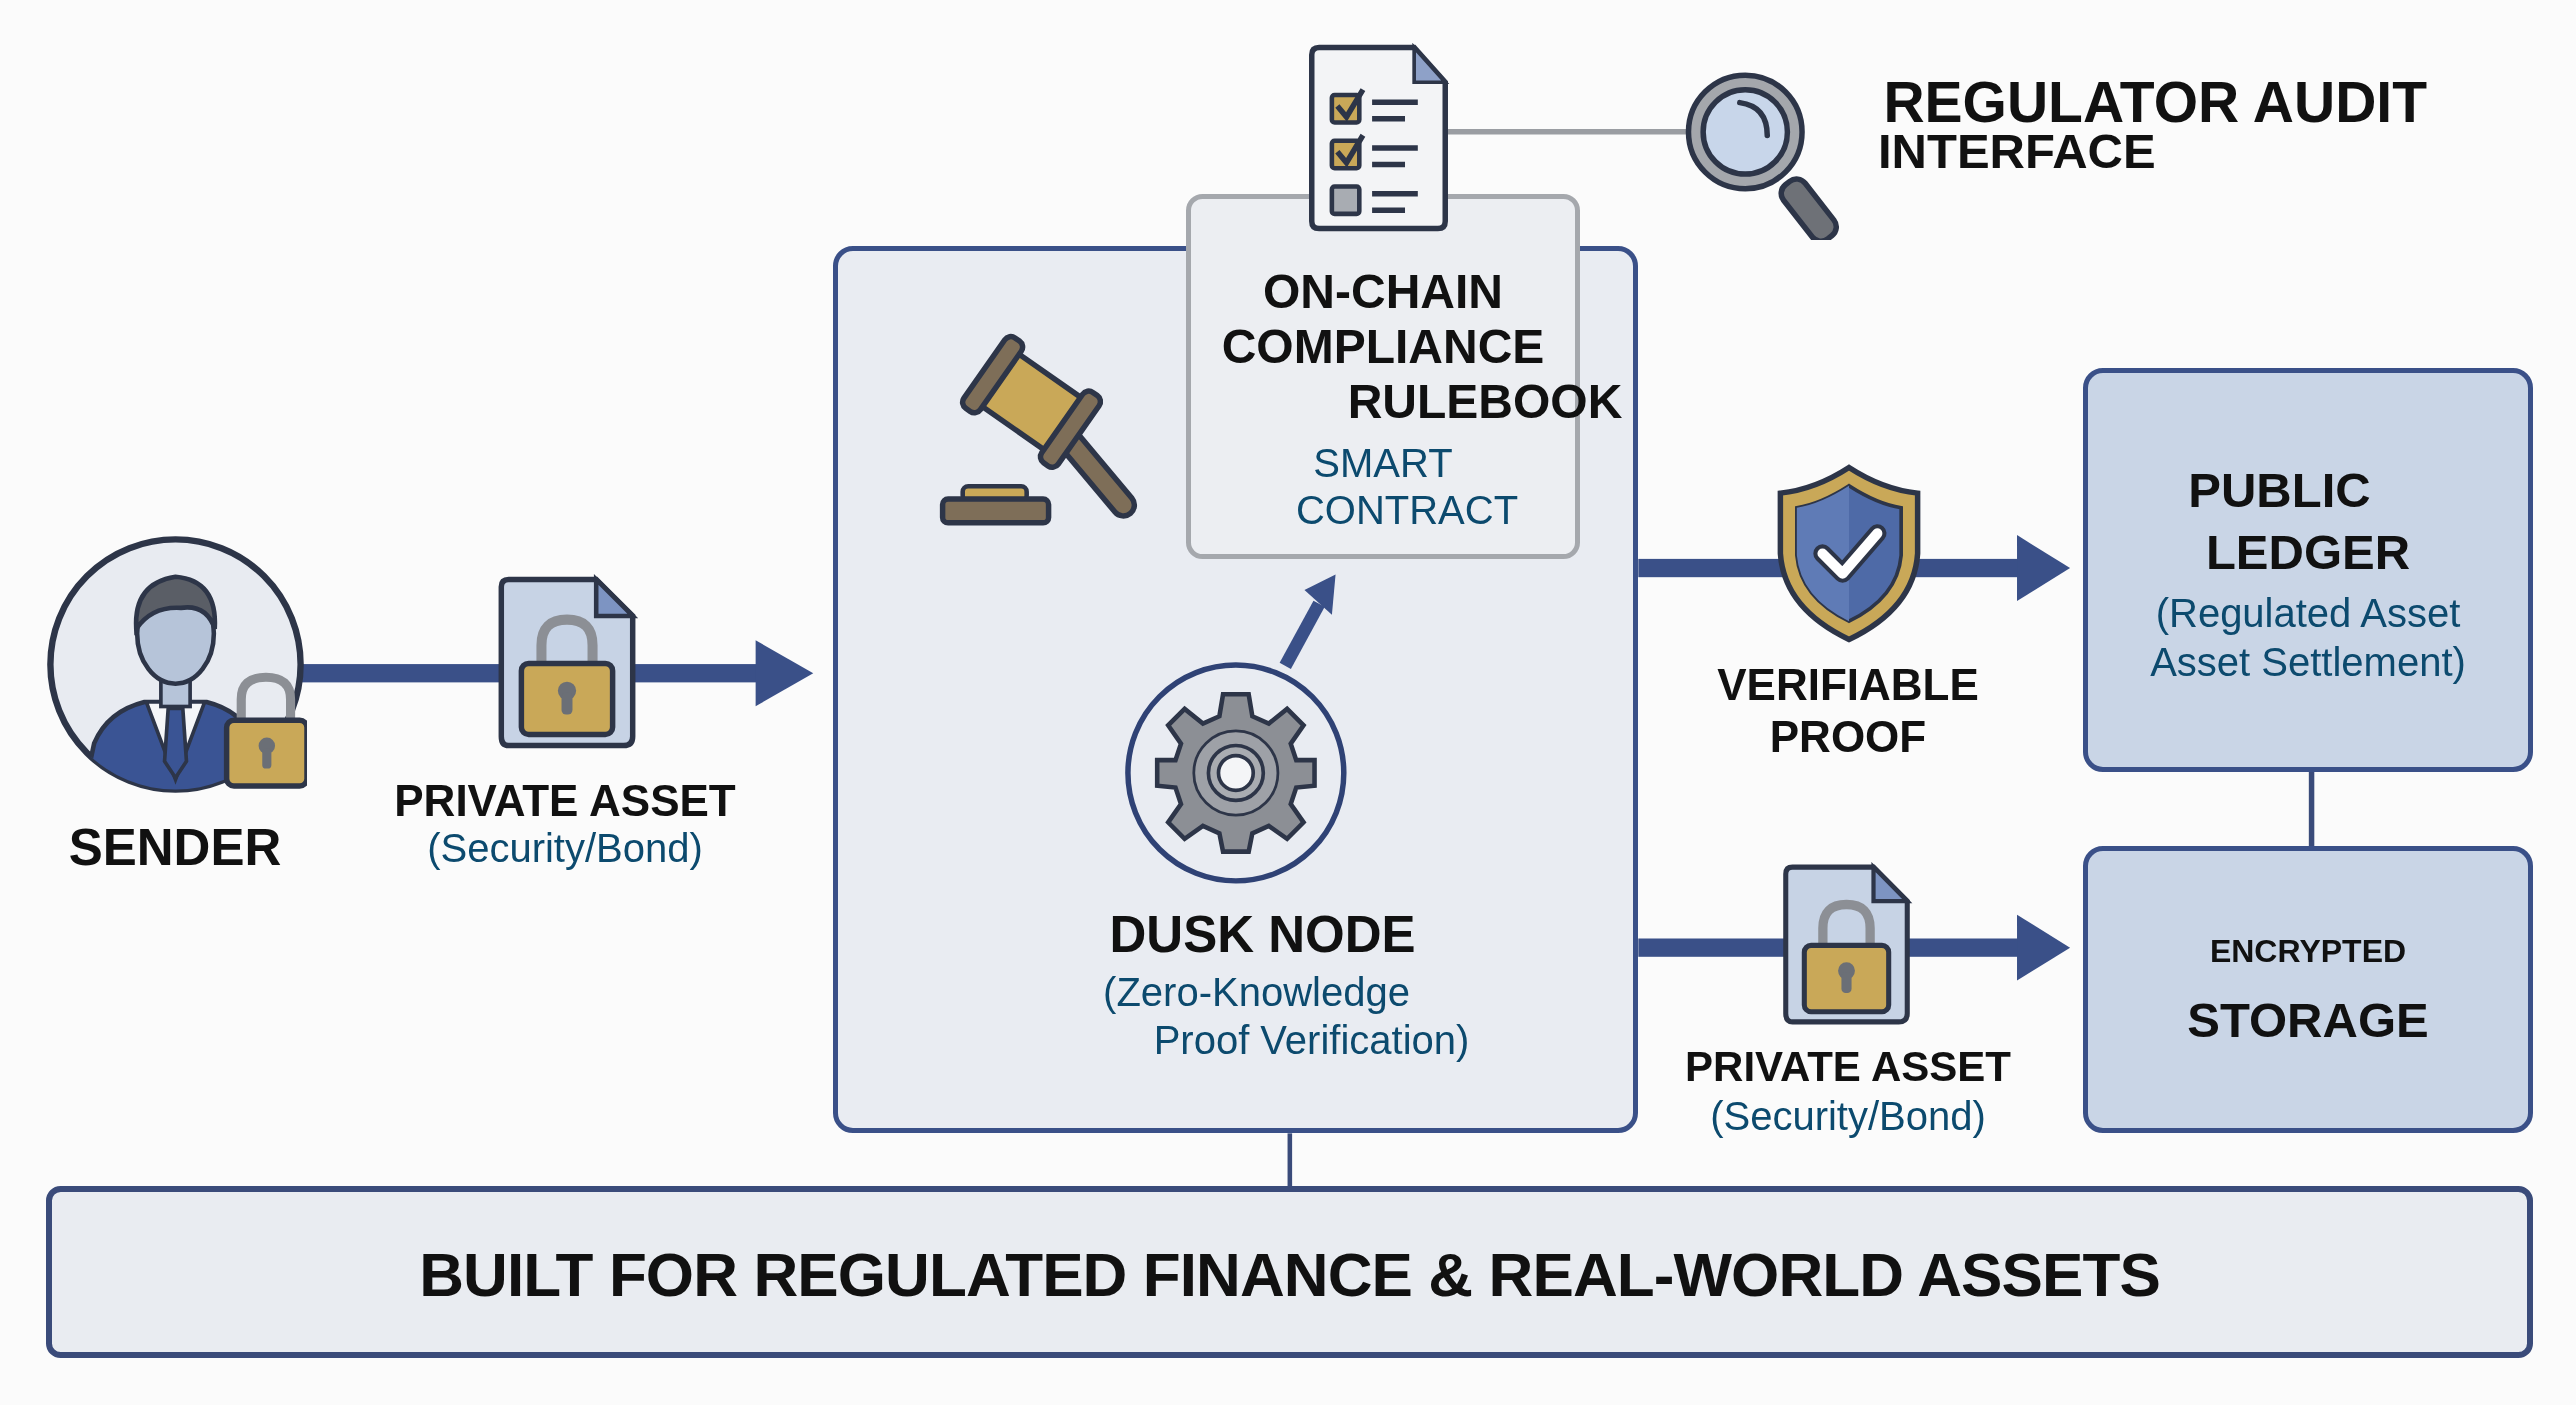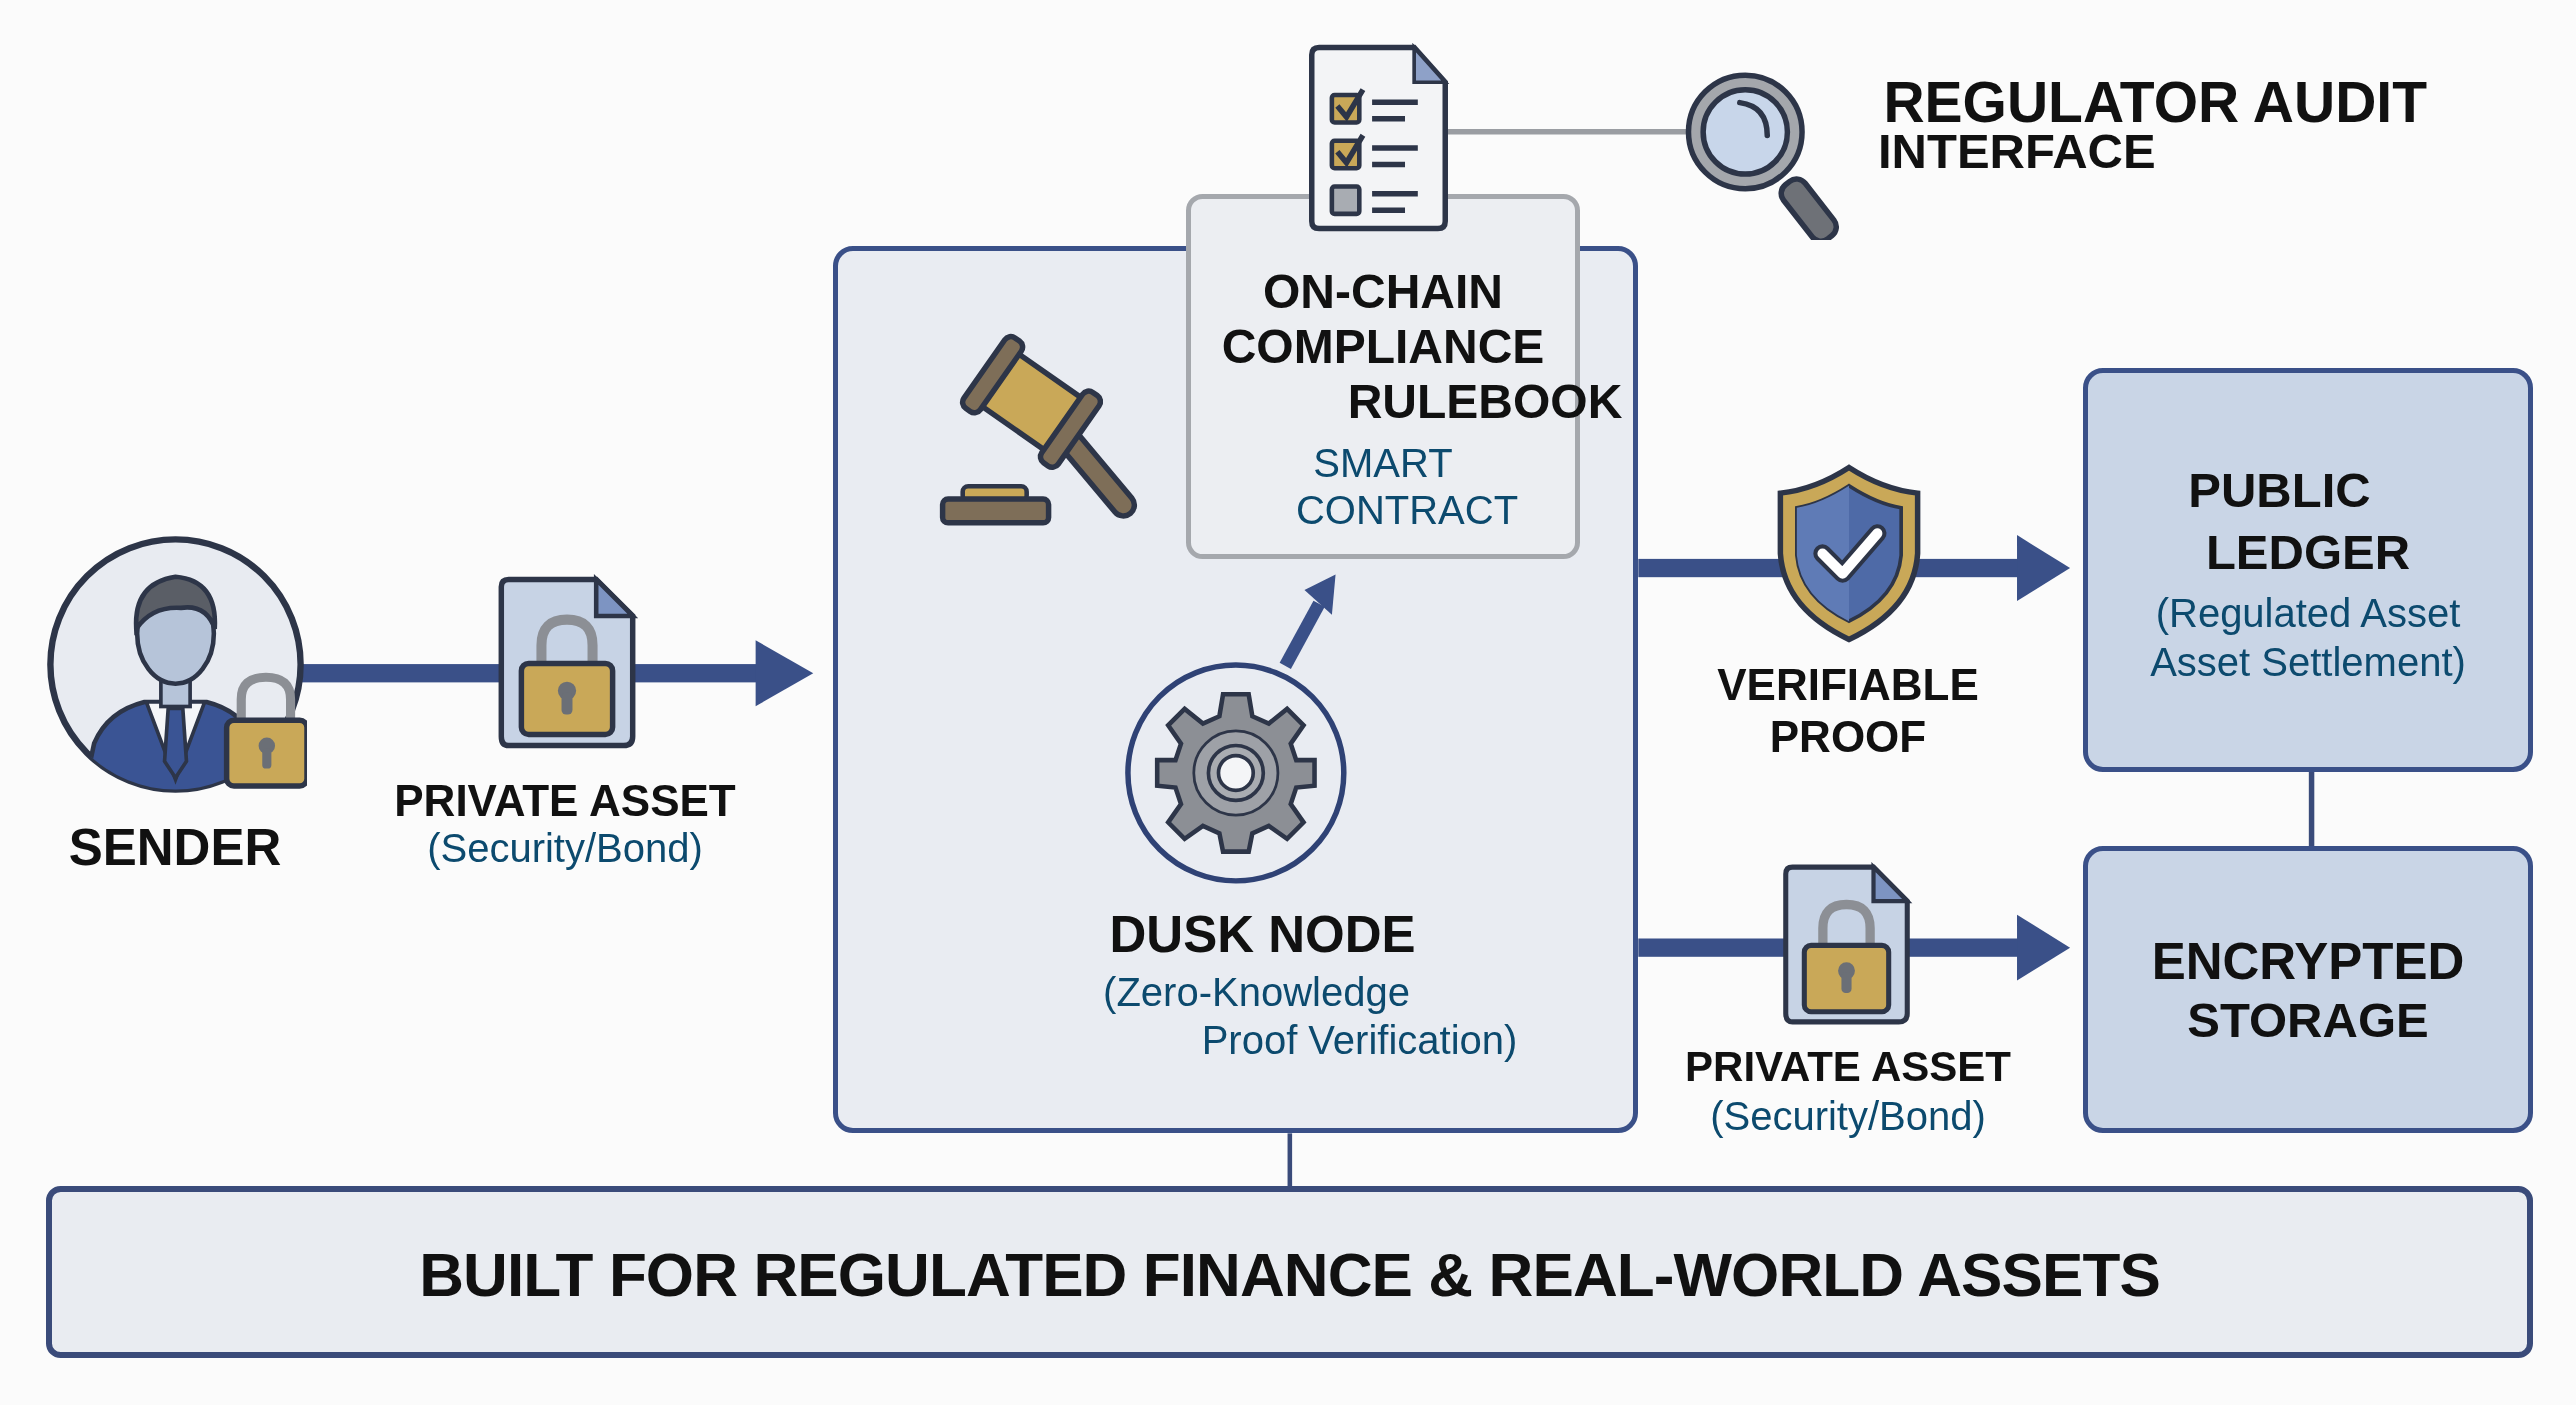--- a/index.html
+++ b/index.html
@@ -140,21 +140,21 @@
   <g transform="translate(1351 845)">
     <path d="M-14,-86 L14,-86 L18,-62 L36,-54 L56,-70 L74,-52 L60,-32 L66,-14 L86,-14 L86,14 L66,16 L60,34 L74,54 L56,72 L36,58 L18,66 L14,86 L-14,86 L-18,66 L-36,58 L-56,72 L-74,54 L-60,34 L-66,16 L-86,14 L-86,-14 L-66,-14 L-60,-32 L-74,-52 L-56,-70 L-36,-54 L-18,-62 Z" fill="#8c8f95" stroke="#2d3548" stroke-width="5"></path>
     <circle r="46" fill="#9ea1a7" stroke="#2d3548" stroke-width="3"></circle>
     <circle r="30" fill="#a9acb1" stroke="#2d3548" stroke-width="4"></circle>
     <circle r="19" fill="#f4f5f7" stroke="#2d3548" stroke-width="4"></circle>
   </g>
 </svg>
 
 <div class="t-bold" style="left:860px;top:906px;width:805px;font-size:51px;">DUSK NODE</div>
 <div class="t-reg" style="left:833px;top:970px;width:805px;font-size:40px;padding-left:21px;">(Zero-Knowledge</div>
-<div class="t-reg" style="left:833px;top:1018px;width:957px;font-size:40px;padding-left:48px;">Proof Verification)</div>
+<div class="t-reg" style="left:833px;top:1018px;width:957px;font-size:40px;">Proof Verification)</div>
 
 <div class="abs" style="left:1773px;top:462px;width:152px;height:183px;">
   <svg width="152" height="183" viewBox="0 0 166 200">
     <path d="M83,6 Q120,30 158,34 L158,100 Q154,160 83,194 Q12,160 8,100 L8,34 Q46,30 83,6 Z" fill="#c9a858" stroke="#2d3548" stroke-width="6"></path>
     <path d="M83,26 Q114,46 140,50 L140,102 Q136,148 83,174 Q30,148 26,102 L26,50 Q52,46 83,26 Z" fill="#4e6aa7" stroke="#2d3548" stroke-width="4"></path>
     <path d="M83,26 L83,174 Q30,148 26,102 L26,50 Q52,46 83,26 Z" fill="#5f7bb6"></path>
     <path d="M54,100 L76,122 L114,78" fill="none" stroke="#2d3548" stroke-width="20" stroke-linecap="round" stroke-linejoin="round"></path>
     <path d="M54,100 L76,122 L114,78" fill="none" stroke="#ffffff" stroke-width="11" stroke-linecap="round" stroke-linejoin="round"></path>
   </svg>
 </div>
@@ -174,18 +174,18 @@
 <div class="t-bold" style="left:1665px;top:1043px;width:366px;font-size:42px;">PRIVATE ASSET</div>
 <div class="t-reg" style="left:1665px;top:1094px;width:366px;font-size:40px;">(Security/Bond)</div>
 
 <div class="box ledger-box"></div>
 <div class="t-bold" style="left:2083px;top:463px;width:393px;font-size:49px;">PUBLIC</div>
 <div class="t-bold" style="left:2083px;top:525px;width:450px;font-size:49px;">LEDGER</div>
 <div class="t-reg" style="left:2083px;top:591px;width:450px;font-size:40px;">(Regulated Asset</div>
 <div class="t-reg" style="left:2083px;top:640px;width:450px;font-size:40px;">Asset Settlement)</div>
 
 <div class="box enc-box"></div>
-<div class="t-bold" style="left:2083px;top:933px;width:450px;font-size:51px;">ENCRYPTED</div>
+<div class="t-bold" style="left:2083px;top:933px;width:450px;font-size:32px;">ENCRYPTED</div>
 <div class="t-bold" style="left:2083px;top:993px;width:450px;font-size:49px;">STORAGE</div>
 
 <div class="box banner"></div>
 <div class="t-bold" style="left:46px;top:1240px;width:2487px;font-size:62px;letter-spacing:-0.9px;">BUILT FOR REGULATED FINANCE &amp; REAL-WORLD ASSETS</div>
 
 
 </body></html>

